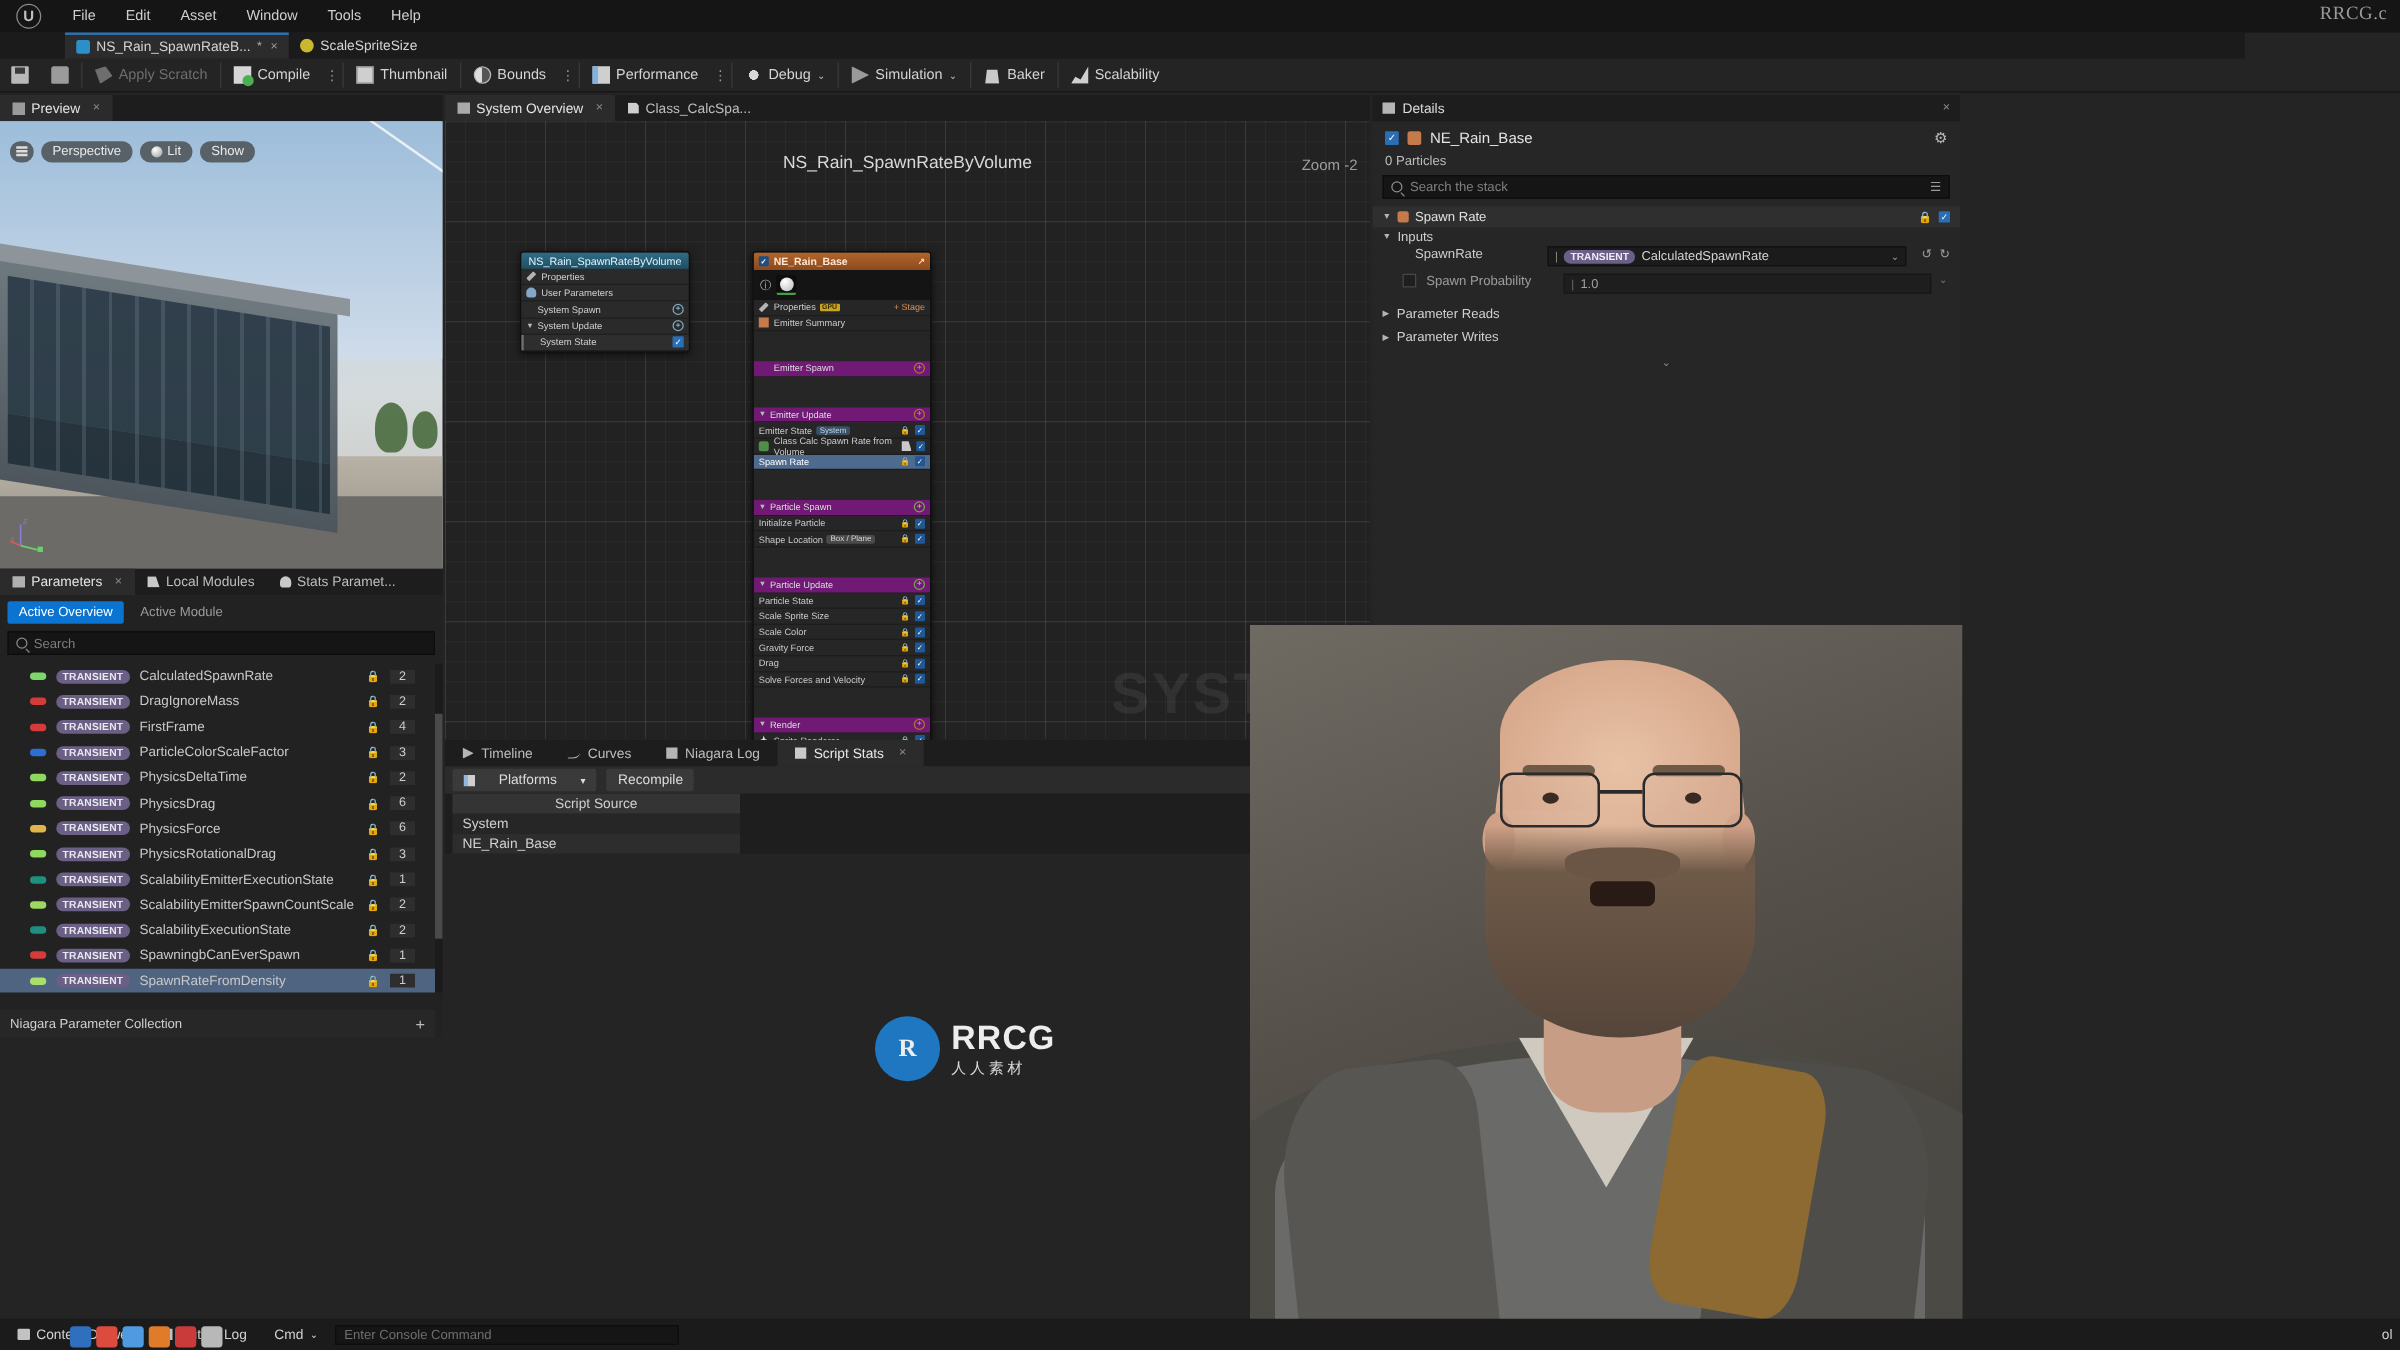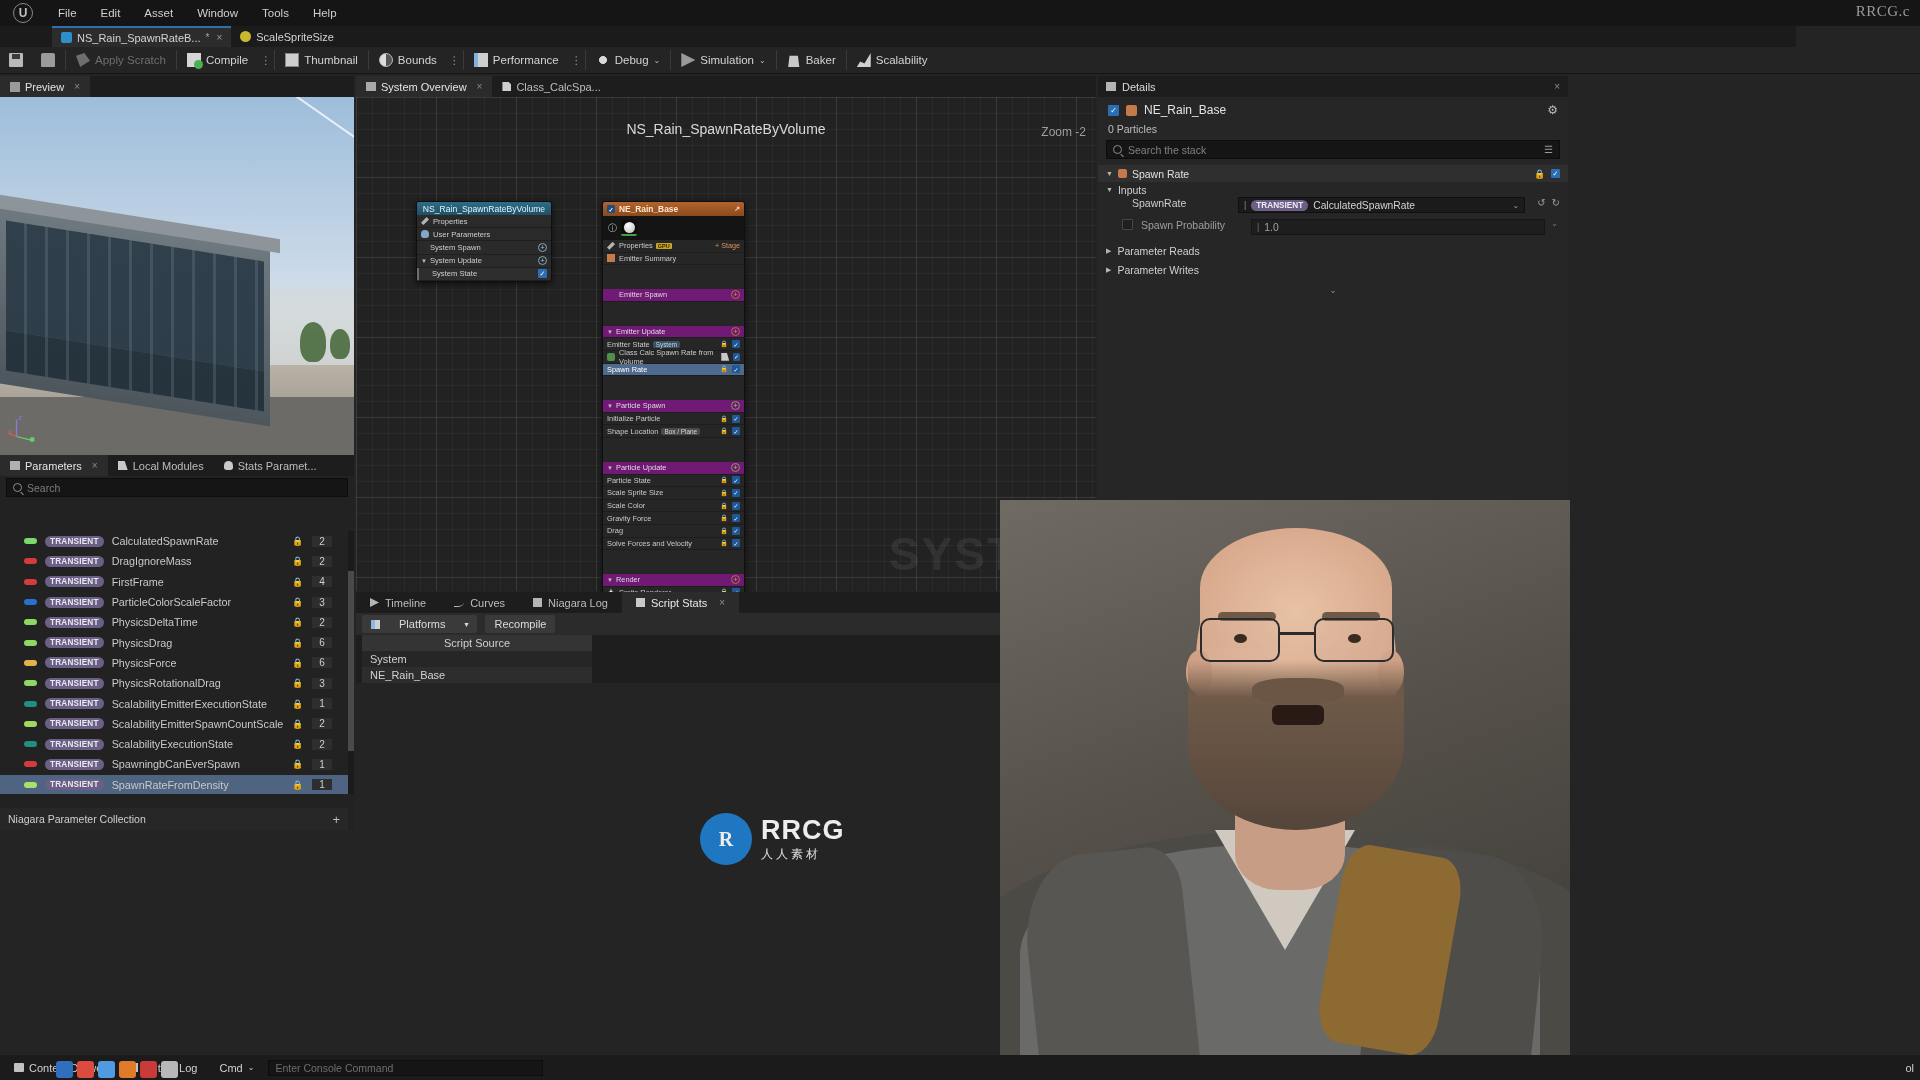--- a/index.html
+++ b/index.html
@@ -353,20 +353,35 @@
       <div class="vp-ground"></div>
       <div class="vp-road"></div>
       <div class="vp-bldg">
         <div class="vp-glass"></div>
         <div class="vp-glass2"></div>
       </div>
       <div class="vp-roof"></div>
       <div class="vp-tree" style="left:300px;top:225px"></div>
       <div class="vp-tree" style="left:330px;top:232px;width:20px;height:30px"></div>
 
+      <div class="vp-overlaybar" style="padding:8px 0 0 8px;display:flex;gap:6px;align-items:center">
+        <span class="vp-hamb">
+            <i></i>
+          </span>
+        <span class="vp-btn">
+            <span>Perspective</span>
+          </span>
+        <span class="vp-btn">
+          <span style="width:9px;height:9px;border-radius:50%;background:radial-gradient(circle at 35% 30%,#fff,#999)"></span>
+          <span>Lit</span>
+        </span>
+        <span class="vp-btn">
+            <span>Show</span>
+          </span>
+      </div>
 
       <svg class="axisgizmo" viewBox="0 0 40 40">
         <line x1="10" y1="30" x2="10" y2="10" stroke="#8a7ae0" stroke-width="1.5"></line>
         <text x="12" y="10" fill="#8a7ae0" font-size="7">Z</text>
         <line x1="10" y1="30" x2="26" y2="34" stroke="#6ad06a" stroke-width="1.5"></line>
         <rect x="26" y="31" width="5" height="5" fill="#6ad06a"></rect>
         <line x1="10" y1="30" x2="0" y2="26" stroke="#e05a5a" stroke-width="1.5"></line>
         <text x="0" y="27" fill="#e05a5a" font-size="7">X</text>
       </svg>
     </div>
@@ -382,20 +397,24 @@
       <div class="ptab">
         <span style="width:10px;height:9px;background:#c9c9c9;display:inline-block;clip-path:polygon(0 0,70% 0,100% 100%,0 100%)"></span>
         <span>Local Modules</span>
       </div>
       <div class="ptab">
         <span style="width:9px;height:9px;background:#c9c9c9;border-radius:50% 50% 30% 30%;display:inline-block"></span>
         <span>Stats Paramet...</span>
       </div>
     </div>
 
+    <div class="seg-row">
+      <div class="seg on">Active Overview</div>
+      <div class="seg">Active Module</div>
+    </div>
 
     <div class="search-box">
       <span class="mag"></span>
       <span>Search</span>
     </div>
 
     <div class="plist">
       <div class="prow" style="position:relative">
         <span class="pdot" style="background:#7bd86a"></span>
         <span class="tbadge">TRANSIENT</span>

